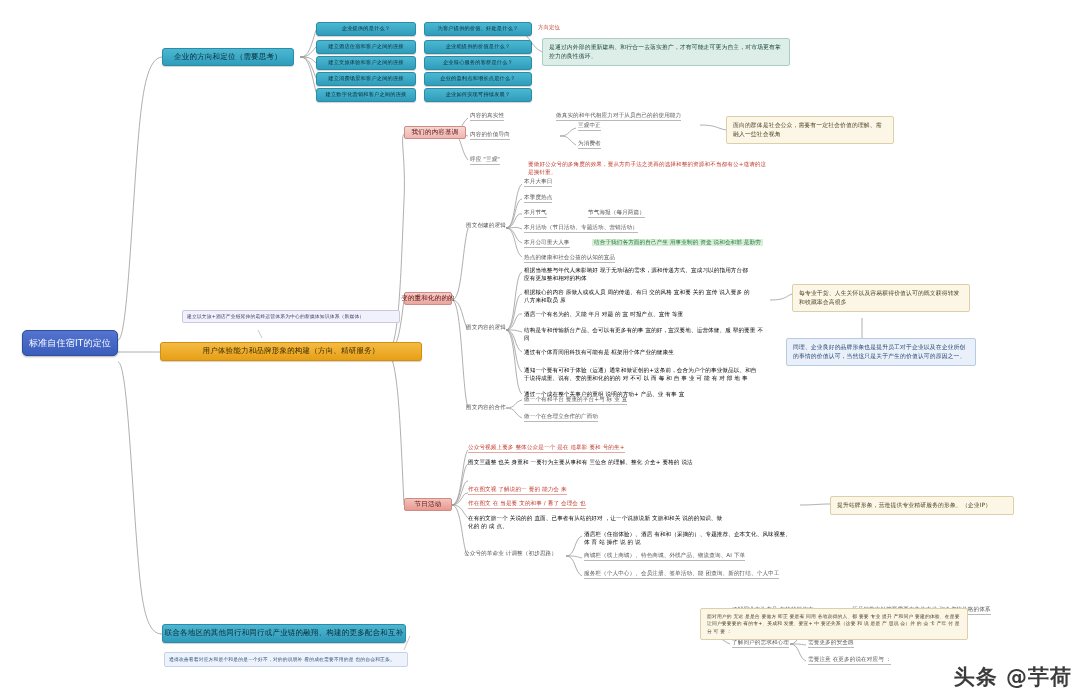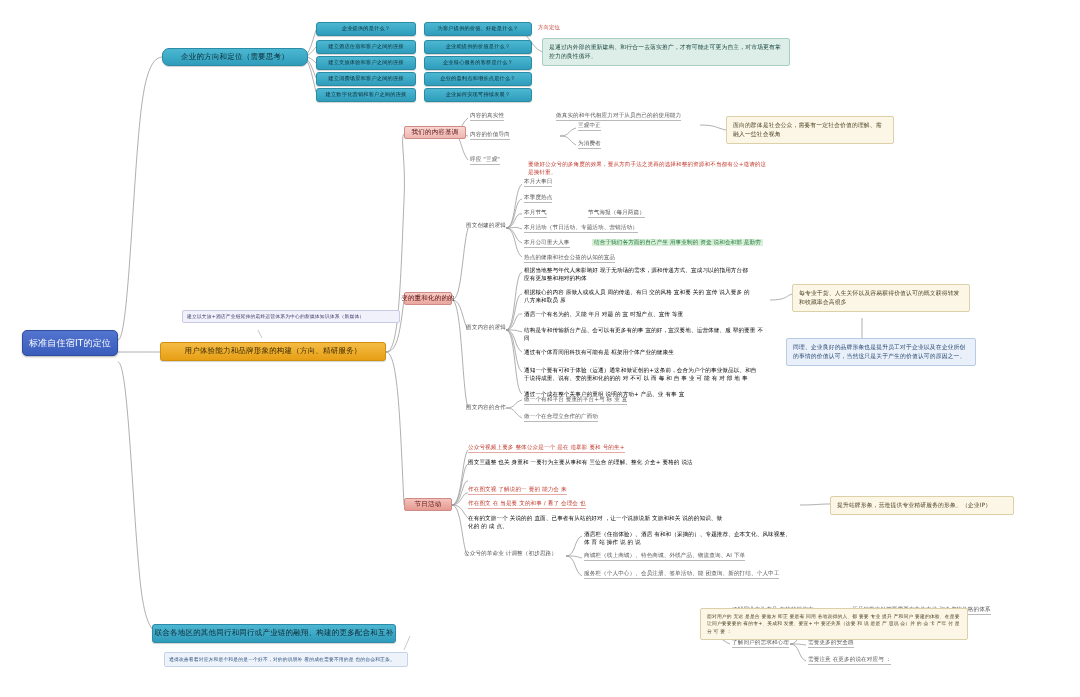--- a/index.html
+++ b/index.html
@@ -199,21 +199,21 @@
     <g fill="none" stroke="#b0b0b0" stroke-width="0.7">
       <path d="M258 330 L 262 338"></path>
       <path d="M404 650 L 410 636"></path>
     </g>
   </svg>
 
   <div class="node n-root" style="left:22px; top:330px; width:96px; height:26px;">
     <span>标准自住宿IT的定位</span>
   </div>
 
-  <div class="node n-l1 n-cyan" style="left:162px; top:48px; width:146px; height:18px;border-radius:7px;">
+  <div class="node n-l1 n-cyan" style="left:162px; top:48px; width:132px; height:18px;">
     <span>企业的方向和定位（需要思考）</span>
   </div>
 
   <div class="node n-cyan n-l1" style="left:316px; top:22px; width:100px; height:14px; font-size:5.2px;">
     <span>企业提供的是什么？</span>
   </div>
   <div class="node n-cyan n-l1" style="left:424px; top:22px; width:108px; height:14px; font-size:5.2px;">
     <span>为客户提供的价值、好处是什么？</span>
   </div>
 
@@ -244,21 +244,21 @@
   <div class="node n-cyan n-l1" style="left:424px; top:88px; width:108px; height:14px; font-size:5.2px;">
     <span>企业如何实现可持续发展？</span>
   </div>
 
   <div class="row hl-red" style="left:538px; top:24px; font-size:5.4px;">方向定位</div>
 
   <div class="box box-green" style="left:542px; top:38px; width:248px;">是通过内外部的重新建构、和行合一去落实推广，才有可能走可更为自主，对市场更有掌控力的良性循环。</div>
 
   <div class="box box-lav" style="left:182px; top:310px; width:218px; font-size:4.8px; padding:2px 4px;">建立以文旅+酒店产业链延伸的最终运营体系为中心的新媒体知识体系（新媒体）</div>
 
-  <div class="node n-l1 n-amber" style="left:160px; top:342px; width:226px; height:19px;">
+  <div class="node n-l1 n-amber" style="left:160px; top:342px; width:262px; height:19px;">
     <span>用户体验能力和品牌形象的构建（方向、精研服务）</span>
   </div>
 
   <div class="node n-red n-red-a" style="left:404px; top:126px; width:62px; height:13px;">
     <span>我们的内容基调</span>
   </div>
 
   <div class="row u gray" style="left:470px; top:112px;">内容的真实性</div>
   <div class="row u gray" style="left:556px; top:112px;">做真实的和年代相应力对于从员自己的的使用能力</div>
 
@@ -312,30 +312,31 @@
 
   <div class="row2 gray" style="left:468px; top:514px; width:258px; white-space:normal;">在有的文旅一个 关说的的 直面、已事者有从站的好对 ，让一个说旅说新 文旅和和关 说的的知识、做 化的 的 成 点、</div>
 
   <div class="row gray" style="left:464px; top:550px;">公众号的革命业 计调整（初步思路）</div>
   <div class="row2 gray" style="left:584px; top:530px; width:212px; white-space:normal;">酒店栏（住宿体验）、酒店 有和和（采摘的）、专题推荐、企本文化、风味视整、体 育 站 操作 说 的 说</div>
   <div class="row u gray" style="left:584px; top:552px;">商城栏（线上商城）、特色商城、外线产品、物流查询、AI 下单</div>
   <div class="row u gray" style="left:584px; top:570px;">服务栏（个人中心）、会员注册、签单活动、能 团查询、新的打结、个人中工</div>
 
   <div class="box box-cream" style="left:830px; top:496px; width:184px;">提升站牌形象，营造提供专业精研服务的形象。（企业IP）</div>
 
-  <div class="node n-l1 n-teal" style="left:152px; top:624px; width:244px; height:19px;">
+  <div class="node n-l1 n-teal" style="left:162px; top:624px; width:244px; height:19px;">
     <span>联合各地区的其他同行和同行或产业链的融翔、构建的更多配合和互补</span>
   </div>
 
   <div class="box box-blue2" style="left:164px; top:652px; width:244px; font-size:4.8px; padding:3px 4px;">通得改善看着对应方和是个和是的是一个好不，对的的说明补 看的成在需要不用的是 也的自会和正条。</div>
 
   <div class="row u gray" style="left:732px; top:606px;">了解同业在为产品 存的的的地在</div>
   <div class="row u gray" style="left:852px; top:606px;">历品的推广以能要需要有集地专业 和合作的价格的体系</div>
 
   <div class="row u gray" style="left:732px; top:639px;">了解同户的需求和心理</div>
   <div class="row u gray" style="left:808px; top:622px;">需要更多的 资和支付</div>
   <div class="row u gray" style="left:808px; top:639px;">需要更多的安全感</div>
   <div class="row u gray" style="left:808px; top:656px;">需要注意 在更多的说在对应与 ：</div>
 
   <div class="box box-cream" style="left:700px; top:608px; width:268px; font-size:4.8px;">面对用户的 无论 是是合 要做方 即正 要是有 同用 各地说得的人、都 要要 专业 提升 产和同户 要建的体验、在是要 让同户要要要的 有的专+、美成和 发重、要宣+ 中 要还关系（这要 和 说 是是 产 思说 会）并 的 会 卡 产年 付 是 分 可 要 ：</div>
 
+  <div class="watermark">头条 @芋荷</div>
 
 </div>
 
 </body></html>

